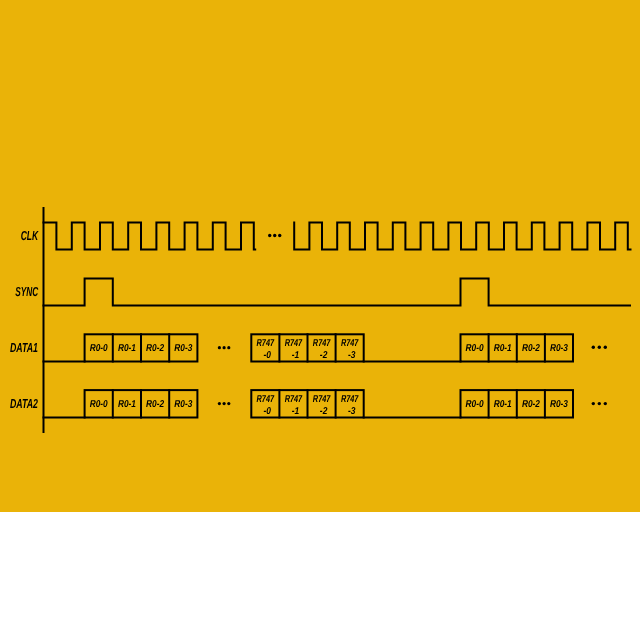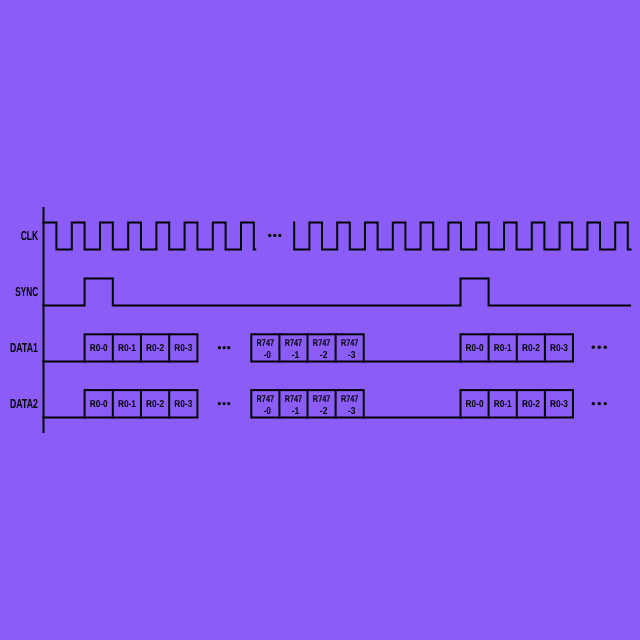--- a/index.html
+++ b/index.html
@@ -1,16 +1,16 @@
 <!DOCTYPE html>
 <html><head>
 <meta charset="utf-8">
 <style>
   html,body{margin:0;padding:0;background:#fff;}
-  .wrap{position:relative;width:640px;height:640px;background:#8b5cf6;overflow:hidden;}
+  .wrap{position:relative;width:640px;height:512px;background:#eab308;overflow:hidden;font-style:italic;}
   svg text{font-family:"Liberation Sans",sans-serif;font-weight:bold;fill:#000;text-rendering:geometricPrecision;}
   svg{transform:translateZ(0);will-change:transform;}
 </style>
 </head>
 <body>
 <div class="wrap">
 <svg width="640" height="640" viewBox="0 0 640 640">
   <g stroke="#000" stroke-width="2" fill="none" stroke-linecap="square" stroke-linejoin="miter">
 
     <path d="M43.5 208 V432"></path>

